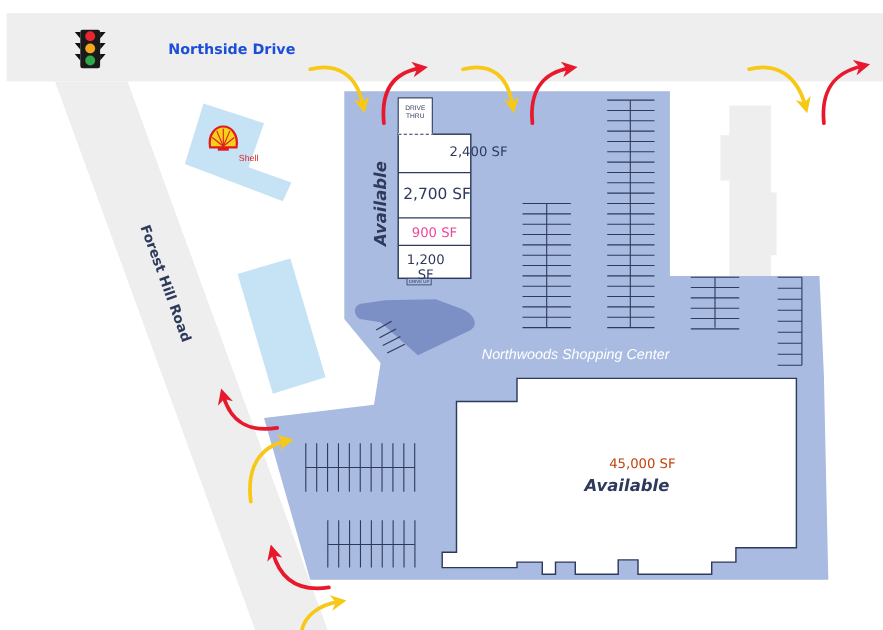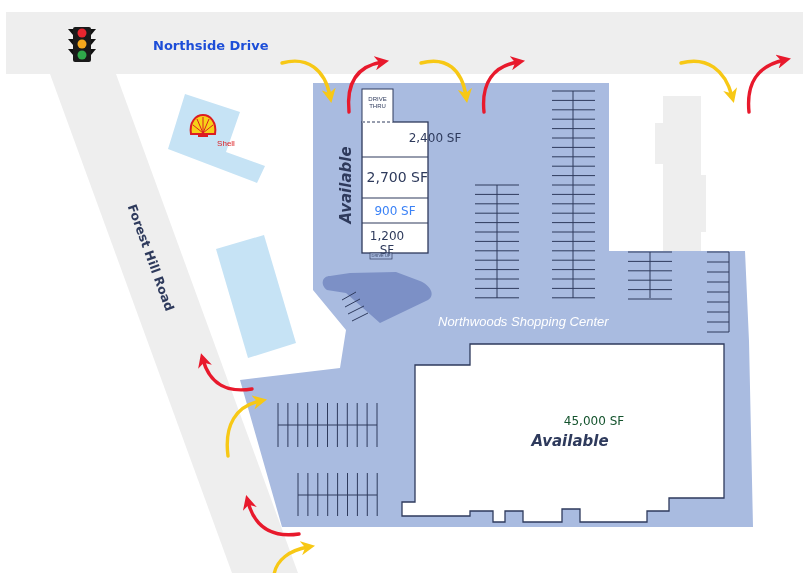--- a/index.html
+++ b/index.html
@@ -184,23 +184,23 @@
 <div style="position:absolute;left:153px;top:38px;font-family:'DejaVu Sans',sans-serif;font-size:13px;font-weight:bold;color:#1d4ed8;">Northside Drive</div>
 
 <div style="position:absolute;left:86px;top:250px;width:130px;text-align:center;font-family:'DejaVu Sans',sans-serif;font-size:12.5px;font-weight:bold;color:#2e3a5c;transform:rotate(70deg);transform-origin:center;">Forest Hill Road</div>
 
 <div style="position:absolute;left:188px;top:139px;width:30px;text-align:center;font-family:'Liberation Sans',sans-serif;font-size:8px;font-weight:normal;color:#dd1d21;margin-left:23px;">Shell</div>
 
 <div style="position:absolute;left:365px;top:96px;width:25px;text-align:center;font-family:'Liberation Sans',sans-serif;font-size:6px;line-height:7px;color:#2e3a5c;">DRIVE THRU</div>
 
 <div style="position:absolute;left:362px;top:131px;width:66px;text-align:center;font-family:'DejaVu Sans',sans-serif;font-size:12px;color:#2e3a5c;margin-left:40px;">2,400 SF</div>
 <div style="position:absolute;left:362px;top:169px;width:66px;text-align:right;font-family:'DejaVu Sans',sans-serif;font-size:14px;color:#2e3a5c;">2,700 SF</div>
-<div style="position:absolute;left:362px;top:204px;width:66px;text-align:center;font-family:'DejaVu Sans',sans-serif;font-size:12px;color:#3b82f6;">900 SF</div>
+<div style="position:absolute;left:362px;top:204px;width:66px;text-align:center;font-family:'DejaVu Sans',sans-serif;font-size:12px;color:#ec4899;">900 SF</div>
 <div style="position:absolute;left:362px;top:229px;width:50px;text-align:center;font-family:'DejaVu Sans',sans-serif;font-size:12px;color:#2e3a5c;">1,200 SF</div>
 
 <div style="position:absolute;left:370px;top:253px;width:22px;text-align:center;font-family:'Liberation Sans',sans-serif;font-size:4px;line-height:6px;color:#2e3a5c;">DRIVE UP</div>
 
 <div style="position:absolute;left:296px;top:176px;width:100px;text-align:center;font-family:'DejaVu Sans',sans-serif;font-size:15px;font-weight:bold;font-style:italic;color:#2e3a5c;transform:rotate(-90deg);transform-origin:center;">Available</div>
 
 <div style="position:absolute;left:438px;top:314px;font-family:Liberation Sans, sans-serif;font-size:13px;font-style:italic;color:#ffffff;">Northwoods Shopping Center</div>
 
-<div style="position:absolute;left:494px;top:414px;width:200px;text-align:center;font-family:'DejaVu Sans',sans-serif;font-size:12px;color:#14532d;">45,000 SF</div>
+<div style="position:absolute;left:484px;top:414px;width:200px;text-align:center;font-family:'DejaVu Sans',sans-serif;font-size:12px;color:#c2410c;">45,000 SF</div>
 <div style="position:absolute;left:470px;top:432px;width:200px;text-align:center;font-family:'DejaVu Sans',sans-serif;font-size:15px;font-weight:bold;font-style:italic;color:#2e3a5c;">Available</div>
 
 </body></html>

